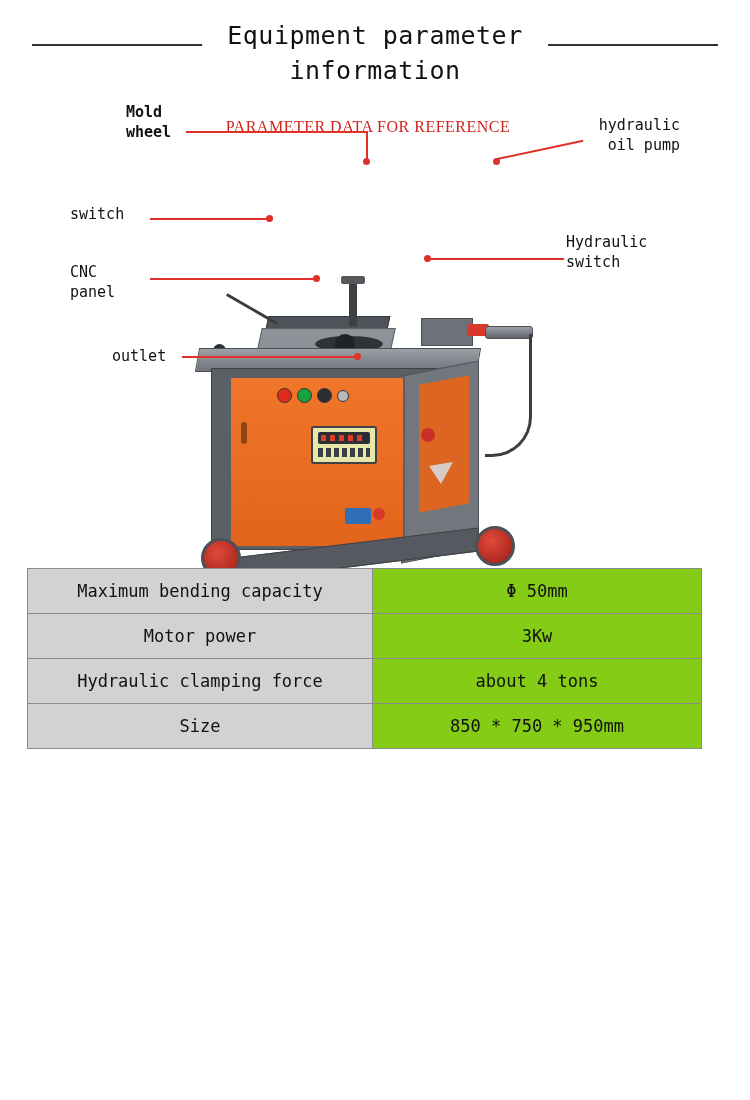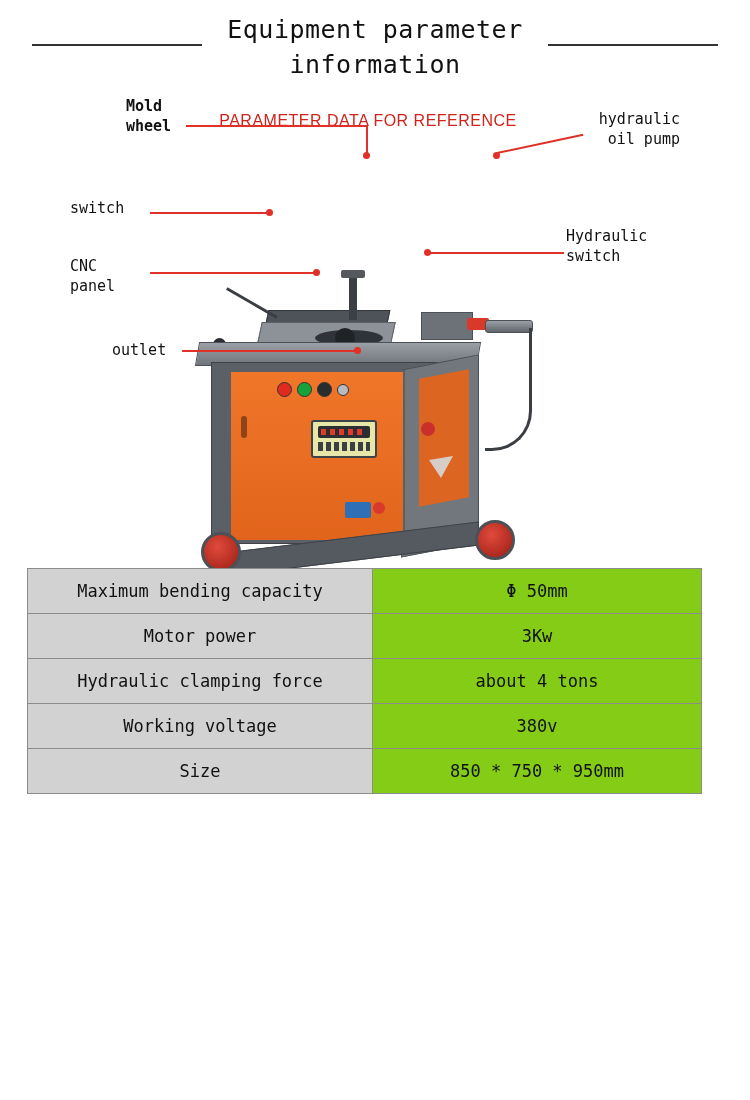--- a/index.html
+++ b/index.html
@@ -13,21 +13,21 @@
     position: relative;
     font-family: "DejaVu Serif", serif;
     color: #1a1a1a;
     overflow: hidden;
   }
 
   
   .header {
     position: relative;
     width: 750px;
-    padding-top: 12px;
+    padding-top: 18px;
     text-align: center;
   }
   .header-title {
     font-family: "DejaVu Sans Mono", monospace;
     font-size: 25px;
     line-height: 35px;
     color: #111;
     letter-spacing: 0.5px;
     width: 430px;
     margin: 0 auto;
@@ -48,21 +48,21 @@
     height: 420px;
     margin-top: 18px;
   }
   .fig-caption {
     position: absolute;
     top: 12px;
     left: 0;
     width: 736px;
     text-align: center;
     color: #d0231c;
-    font-family: Liberation Sans, sans-serif;
+    font-family: Liberation Serif, serif;
     font-size: 16px;
     letter-spacing: 0.5px;
   }
 
   .label {
     position: absolute;
     font-family: "DejaVu Sans Mono", monospace;
     font-size: 15px;
     line-height: 20px;
     color: #111;
@@ -352,21 +352,17 @@
     </tr>
     <tr>
       <td class="k">Motor power</td>
       <td class="v">3Kw</td>
     </tr>
     <tr>
       <td class="k">Hydraulic clamping force</td>
       <td class="v">about 4 tons</td>
     </tr>
     <tr>
-      <td class="k">Working voltage</td>
-      <td class="v">380v</td>
-    </tr>
-    <tr>
       <td class="k">Size</td>
       <td class="v">850 * 750 * 950mm</td>
     </tr>
   </tbody>
 </table>
 
 </body></html>

